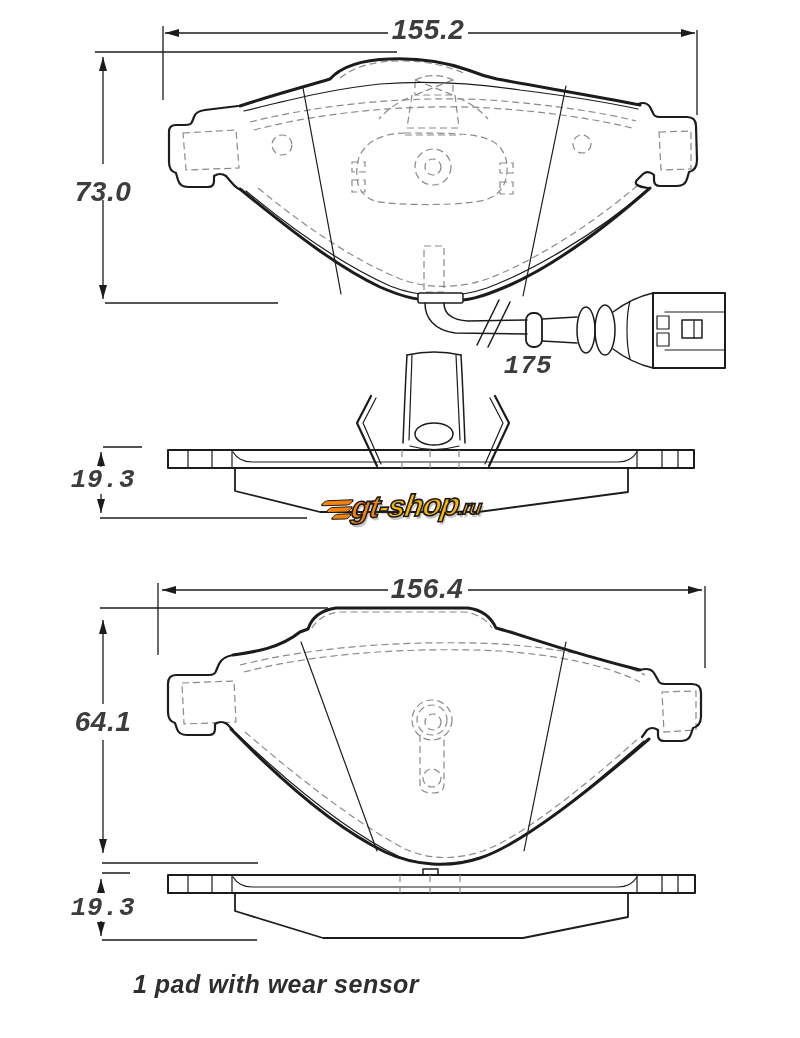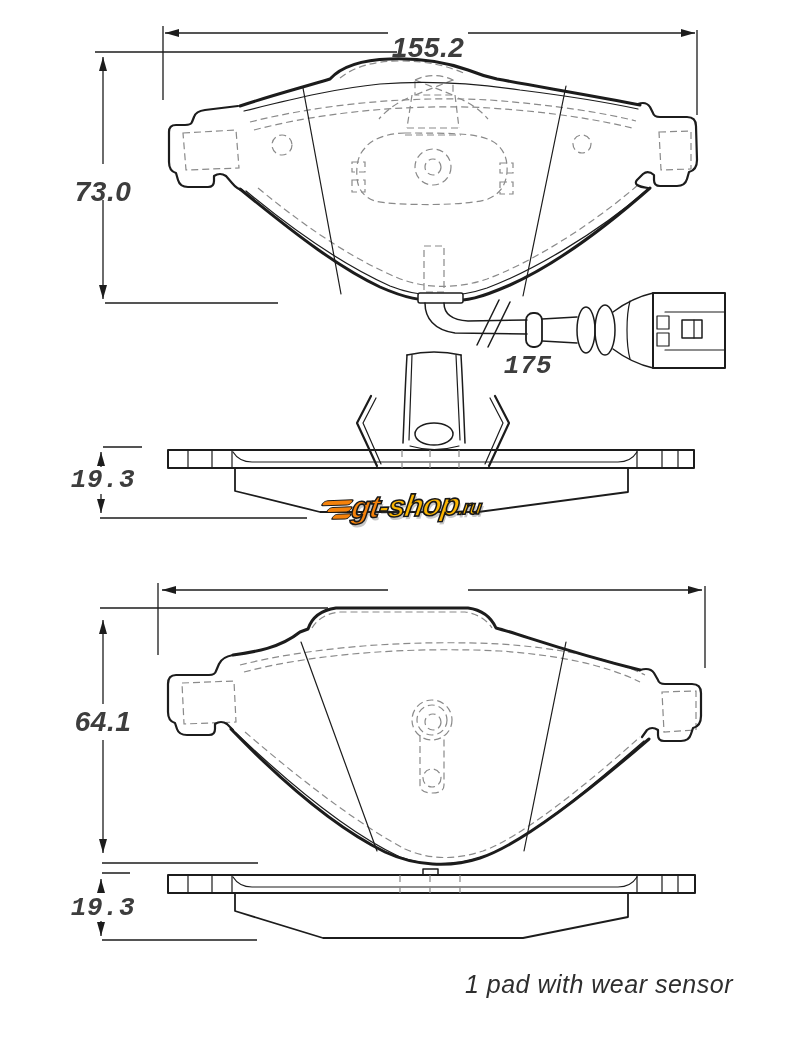--- a/index.html
+++ b/index.html
@@ -11,22 +11,22 @@
   .w22{stroke-width:2.2;}
   .w18{stroke-width:1.8;}
   .w15{stroke-width:1.5;}
   .w12{stroke-width:1.2;}
   .hid{stroke:var(--hidden,#8a8a8a);fill:none;stroke-width:1.2;stroke-dasharray:7 4;stroke-linecap:butt;}
   .dim{stroke:var(--line,#1c1c1c);stroke-width:1.3;fill:none;}
   .wfill{fill:#fff;}
   .dim-label{position:absolute;font-style:italic;font-weight:700;color:var(--dimtext,#3d3d3d);
              text-align:center;letter-spacing:.5px;}
   .f28{font-size:28px;} .f26{font-size:26px;font-family:Liberation Mono, monospace;}
-  .caption{position:absolute;left:133px;top:970px;width:600px;text-align:right;
-           font-style:italic;font-weight:400;font-size:25px;color:#2e2e2e;letter-spacing:.5px;}
+  .caption{position:absolute;left:133px;top:970px;width:600px;text-align:left;
+           font-style:italic;font-weight:700;font-size:25px;color:#2e2e2e;letter-spacing:.5px;}
   .wm{position:absolute;left:352px;top:488px;transform:skewX(-10deg) rotate(-2deg);
       font-style:italic;font-weight:700;font-size:31px;white-space:nowrap;
       -webkit-text-stroke:1.6px var(--wmoutline,#181818);
       text-shadow:2px 3px 0 rgba(70,70,70,.30);letter-spacing:-1px;}
   .wm-gt{color:var(--wmorange,#f5820b);}
   .wm-shop{color:var(--wmyellow,#fcb500);}
   .wm-ru{color:var(--wmyellow,#fcb500);font-size:20px;}
   .wm-line{position:absolute;background:var(--wmorange,#f5820b);border:1px solid var(--wmoutline,#181818);
            border-radius:3px;transform:skewX(-35deg);}
 </style>
@@ -171,28 +171,29 @@
     <path class="dim" d="M100,608 L328,608"></path>
     <path class="dim" d="M102,863 L258,863"></path>
     <line class="dim" x1="103" y1="704" x2="103" y2="620" marker-end="url(#arr)"></line>
     <line class="dim" x1="103" y1="740" x2="103" y2="853" marker-end="url(#arr)"></line>
     <path class="dim" d="M102,873 L130,873 M102,940 L257,940"></path>
     <line class="dim" x1="101" y1="893" x2="101" y2="879" marker-end="url(#arr)"></line>
     <line class="dim" x1="101" y1="921" x2="101" y2="936" marker-end="url(#arr)"></line>
   </g>
 </svg>
 
-<div class="dim-label f28" style="left:368px;top:32px;width:120px;">155.2</div>
+<div class="dim-label f28" style="left:368px;top:14px;width:120px;">155.2</div>
 
 <div class="dim-label f28" style="left:53px;top:176px;width:100px;">73.0</div>
 
 <div class="dim-label f26" style="left:488px;top:351px;width:80px;">175</div>
 
 <div class="dim-label f26" style="left:53px;top:465px;width:100px;">19.3</div>
 
+<div class="dim-label f28" style="left:367px;top:573px;width:120px;">156.4</div>
 
 <div class="dim-label f28" style="left:53px;top:706px;width:100px;">64.1</div>
 
 <div class="dim-label f26" style="left:53px;top:893px;width:100px;">19.3</div>
 
 <div class="wm">
   <div class="wm-line" style="left:-30px;top:9px;width:28px;height:4px;"></div>
   <div class="wm-line" style="left:-24px;top:16px;width:22px;height:4px;"></div>
   <div class="wm-line" style="left:-18px;top:23px;width:16px;height:4px;"></div>
   <span class="wm-gt">gt</span><span class="wm-shop">-shop</span><span class="wm-ru">.ru</span>

